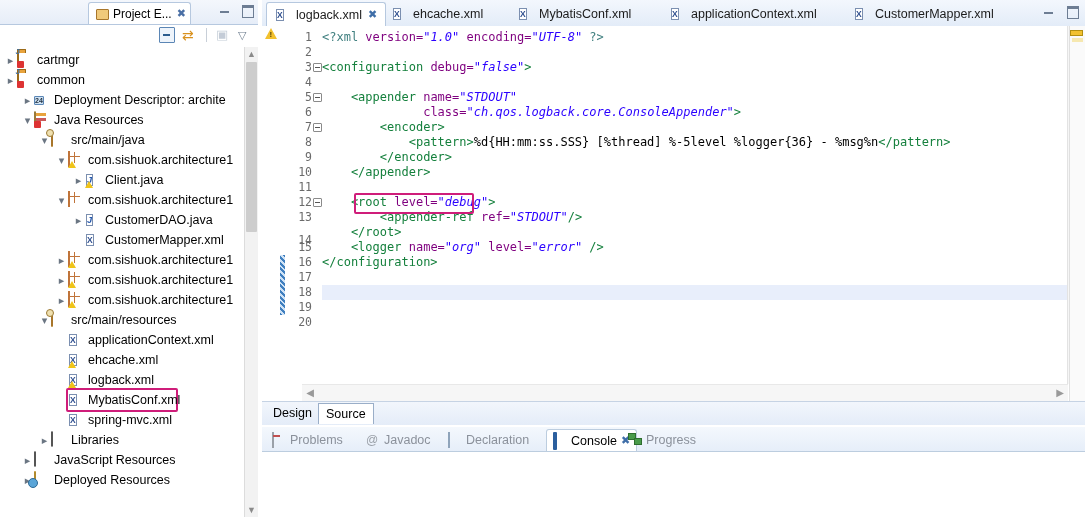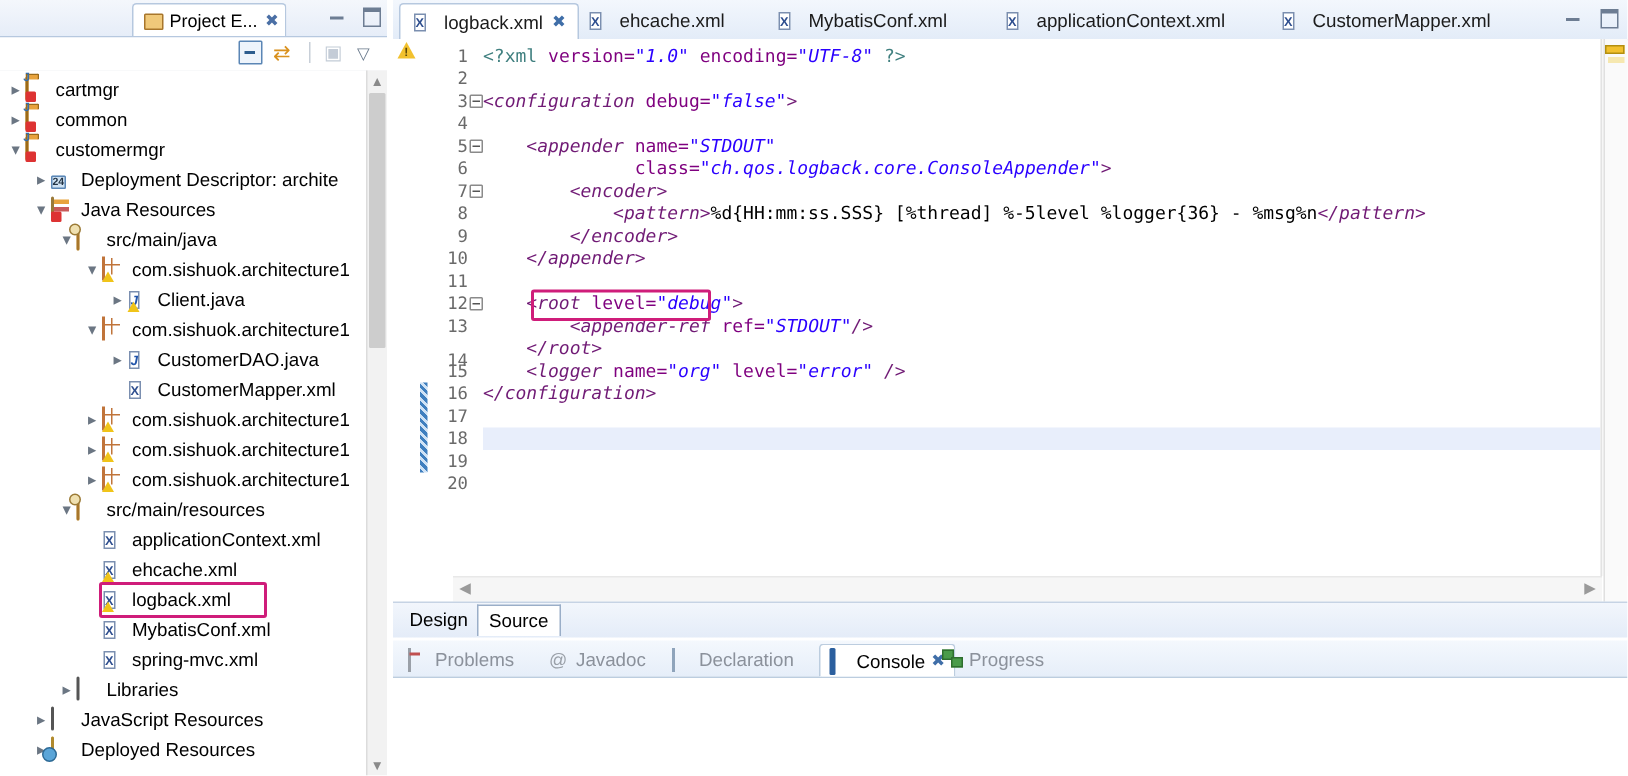--- a/index.html
+++ b/index.html
@@ -249,21 +249,21 @@
   #code-area {
     position: absolute; left: 60px; top: 0; right: 18px; bottom: 0;
     overflow: hidden; background: #ffffff;
   }
   .cline {
     position: absolute; left: 0; right: 0; height: 15px; line-height: 15px;
     font-family: "DejaVu Sans Mono", monospace; font-size: 12px;
     white-space: pre; color: #000000;
   }
   .cline.cur { background: #e8eefb; }
-  .tag { color: #701a75; font-style: italic; }
+  .tag { color: #15803d; }
   .attr { color: #7f007f; }
   .val { color: #2a00ff; font-style: italic; }
   .pi  { color: #3f7f7f; }
   .txt { color: #000000; }
 
   .warn-marker {
     position: absolute; left: 3px; width: 13px; height: 13px;
   }
   .warn-tri {
     width: 0; height: 0;
@@ -405,26 +405,20 @@
             <span style="display:inline-block;width:4px"></span>
             <span class="arrow right"></span>
             <span class="ticon"><span class="ic-proj"></span><span class="ic-badge-err"></span></span>
             <span class="tlabel">cartmgr</span>
           </div>
           <div class="trow">
             <span style="display:inline-block;width:4px"></span>
             <span class="arrow right"></span>
             <span class="ticon"><span class="ic-proj"></span><span class="ic-badge-err"></span></span>
             <span class="tlabel">common</span>
-          </div>
-          <div class="trow">
-            <span style="display:inline-block;width:4px"></span>
-            <span class="arrow down"></span>
-            <span class="ticon"><span class="ic-proj"></span><span class="ic-badge-err"></span></span>
-            <span class="tlabel">customermgr</span>
           </div>
           <div class="trow">
             <span style="display:inline-block;width:21px"></span>
             <span class="arrow right"></span>
             <span class="ticon"><span class="ic-dd">24</span></span>
             <span class="tlabel">Deployment Descriptor: archite</span>
           </div>
           <div class="trow">
             <span style="display:inline-block;width:21px"></span>
             <span class="arrow down"></span>

